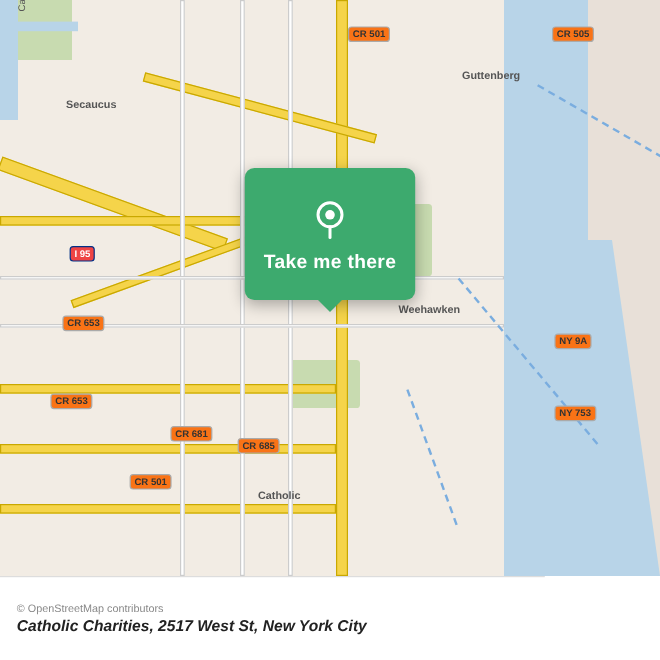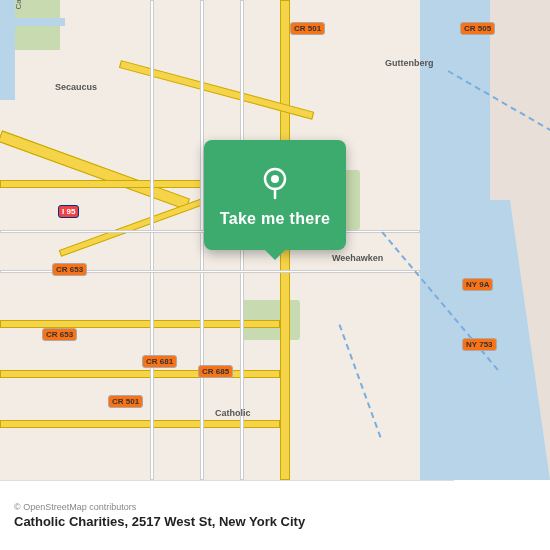--- a/index.html
+++ b/index.html
@@ -147,20 +147,21 @@
     #osm-credit {
       font-size: 9px;
       color: #888;
       margin-bottom: 2px;
     }
 
     #place-name {
       font-size: 13px;
       font-weight: 600;
       color: #222;
+      font-style: italic;
     }
 
     
     #moovit-logo {
       display: flex;
       align-items: center;
       gap: 4px;
       flex-shrink: 0;
     }
 

